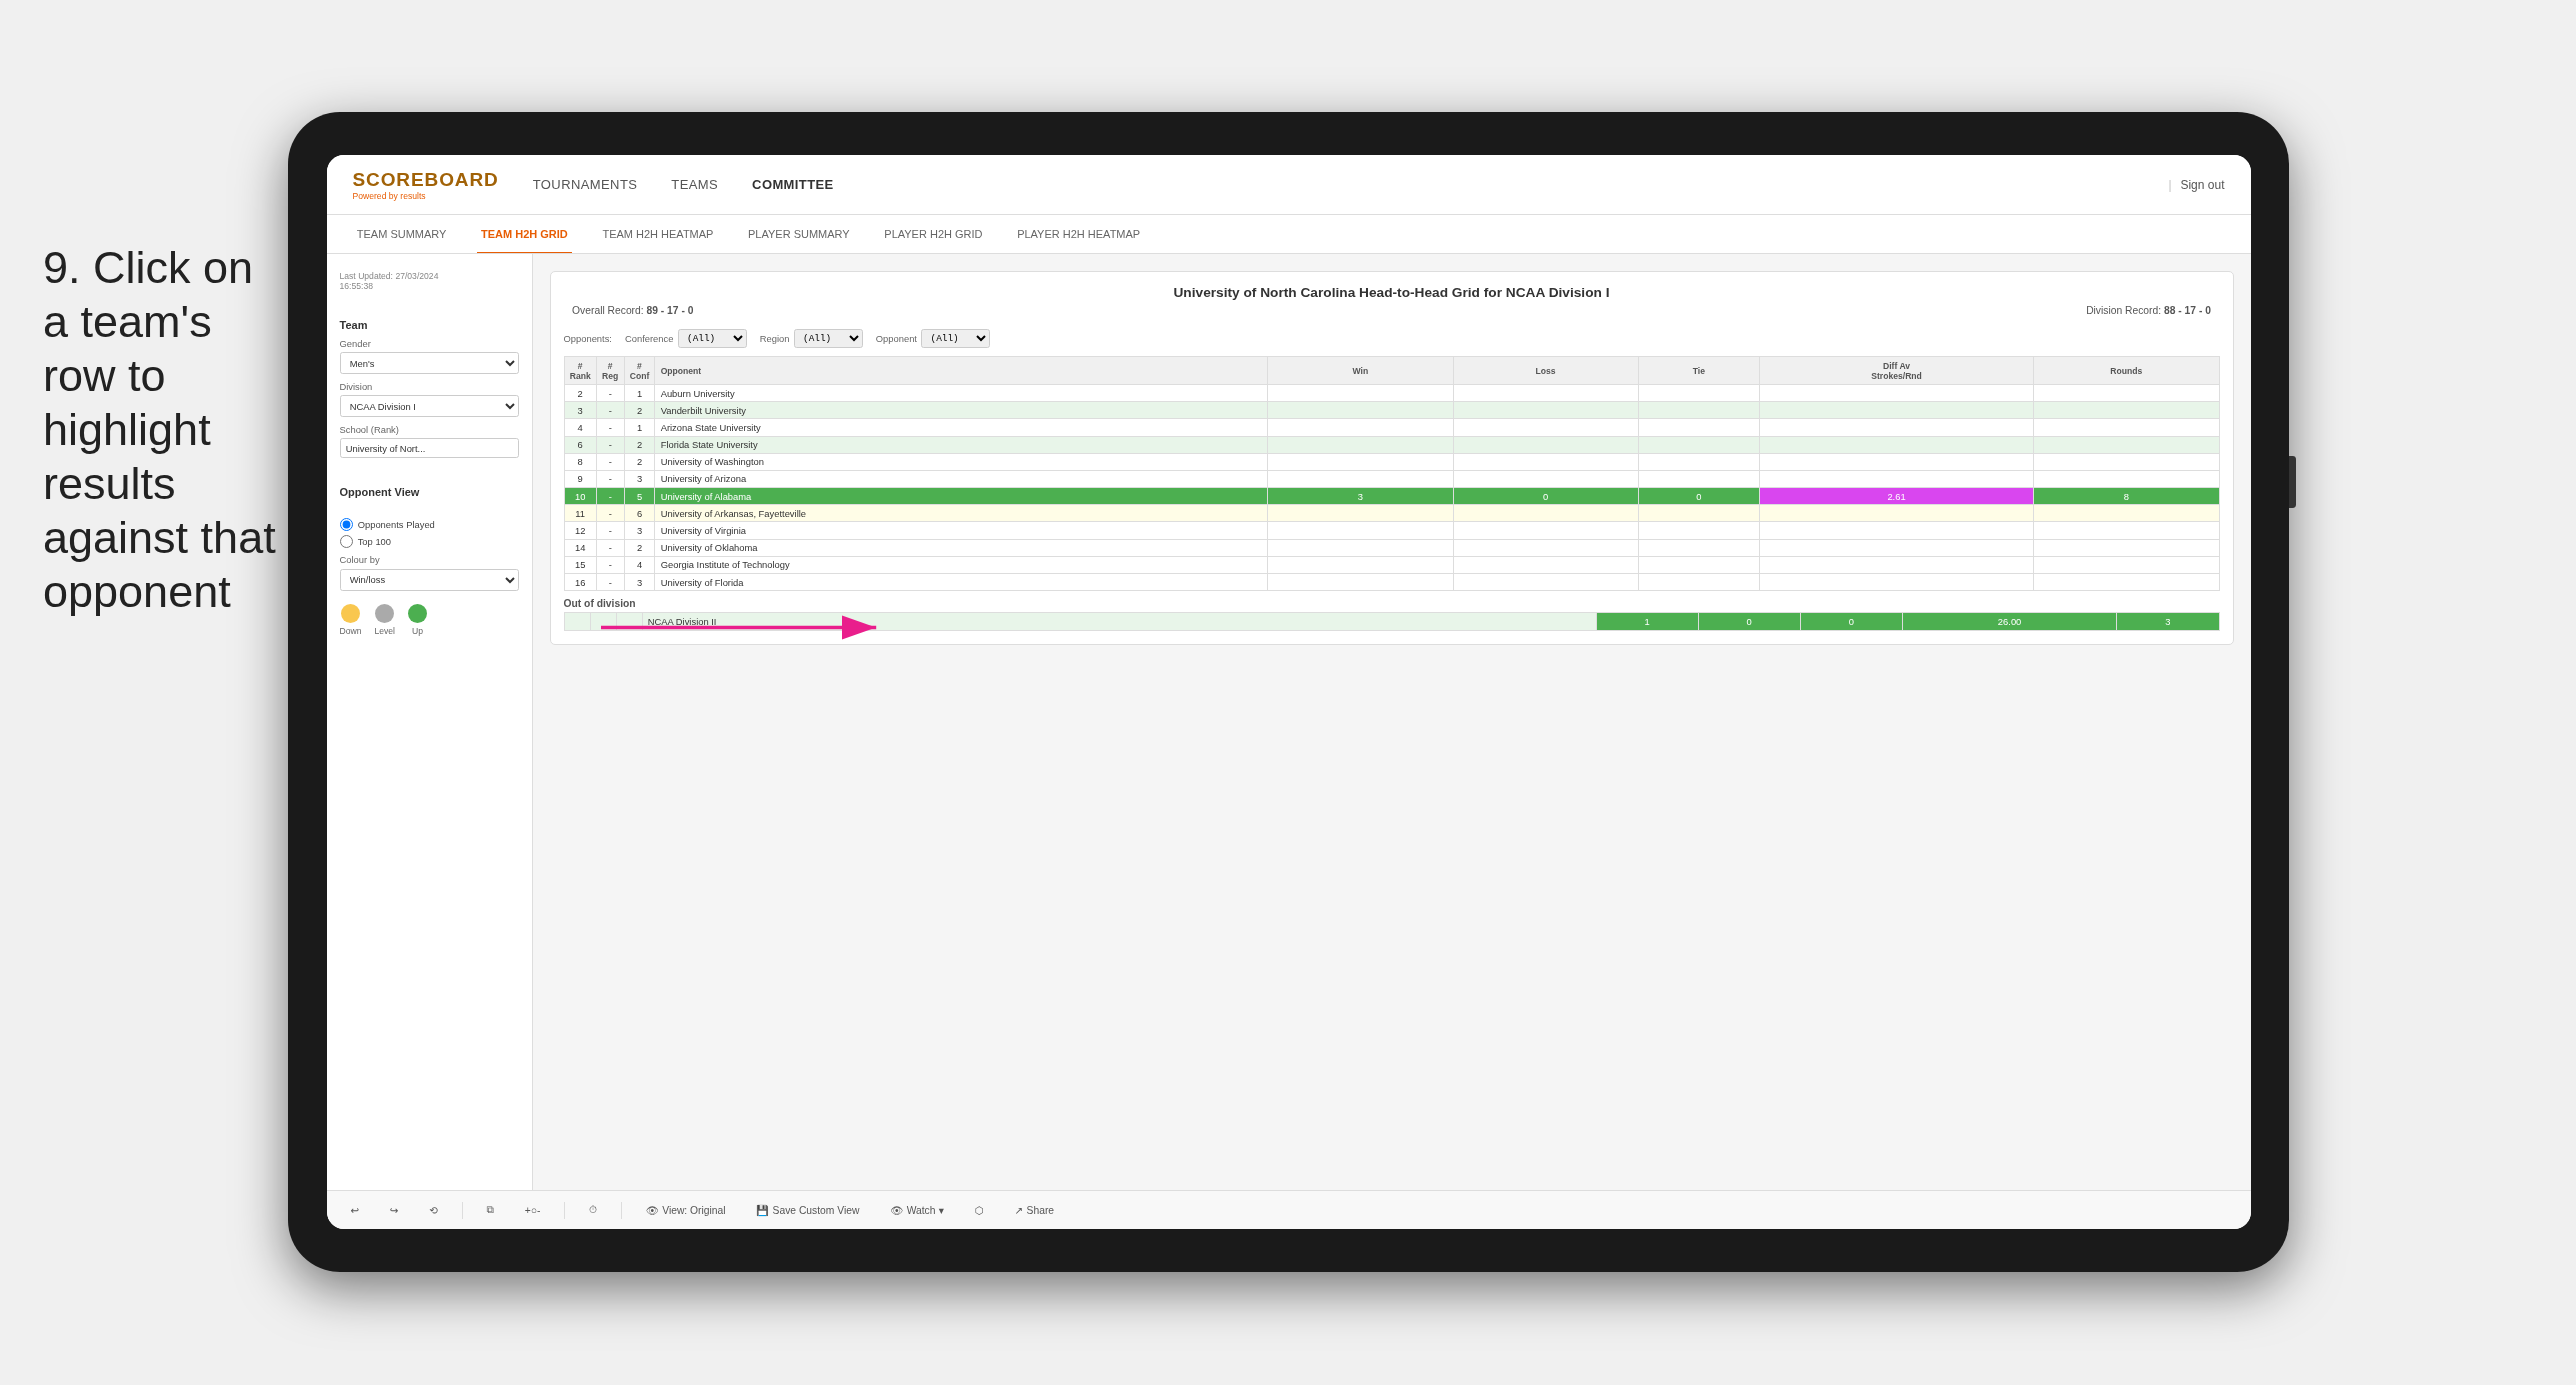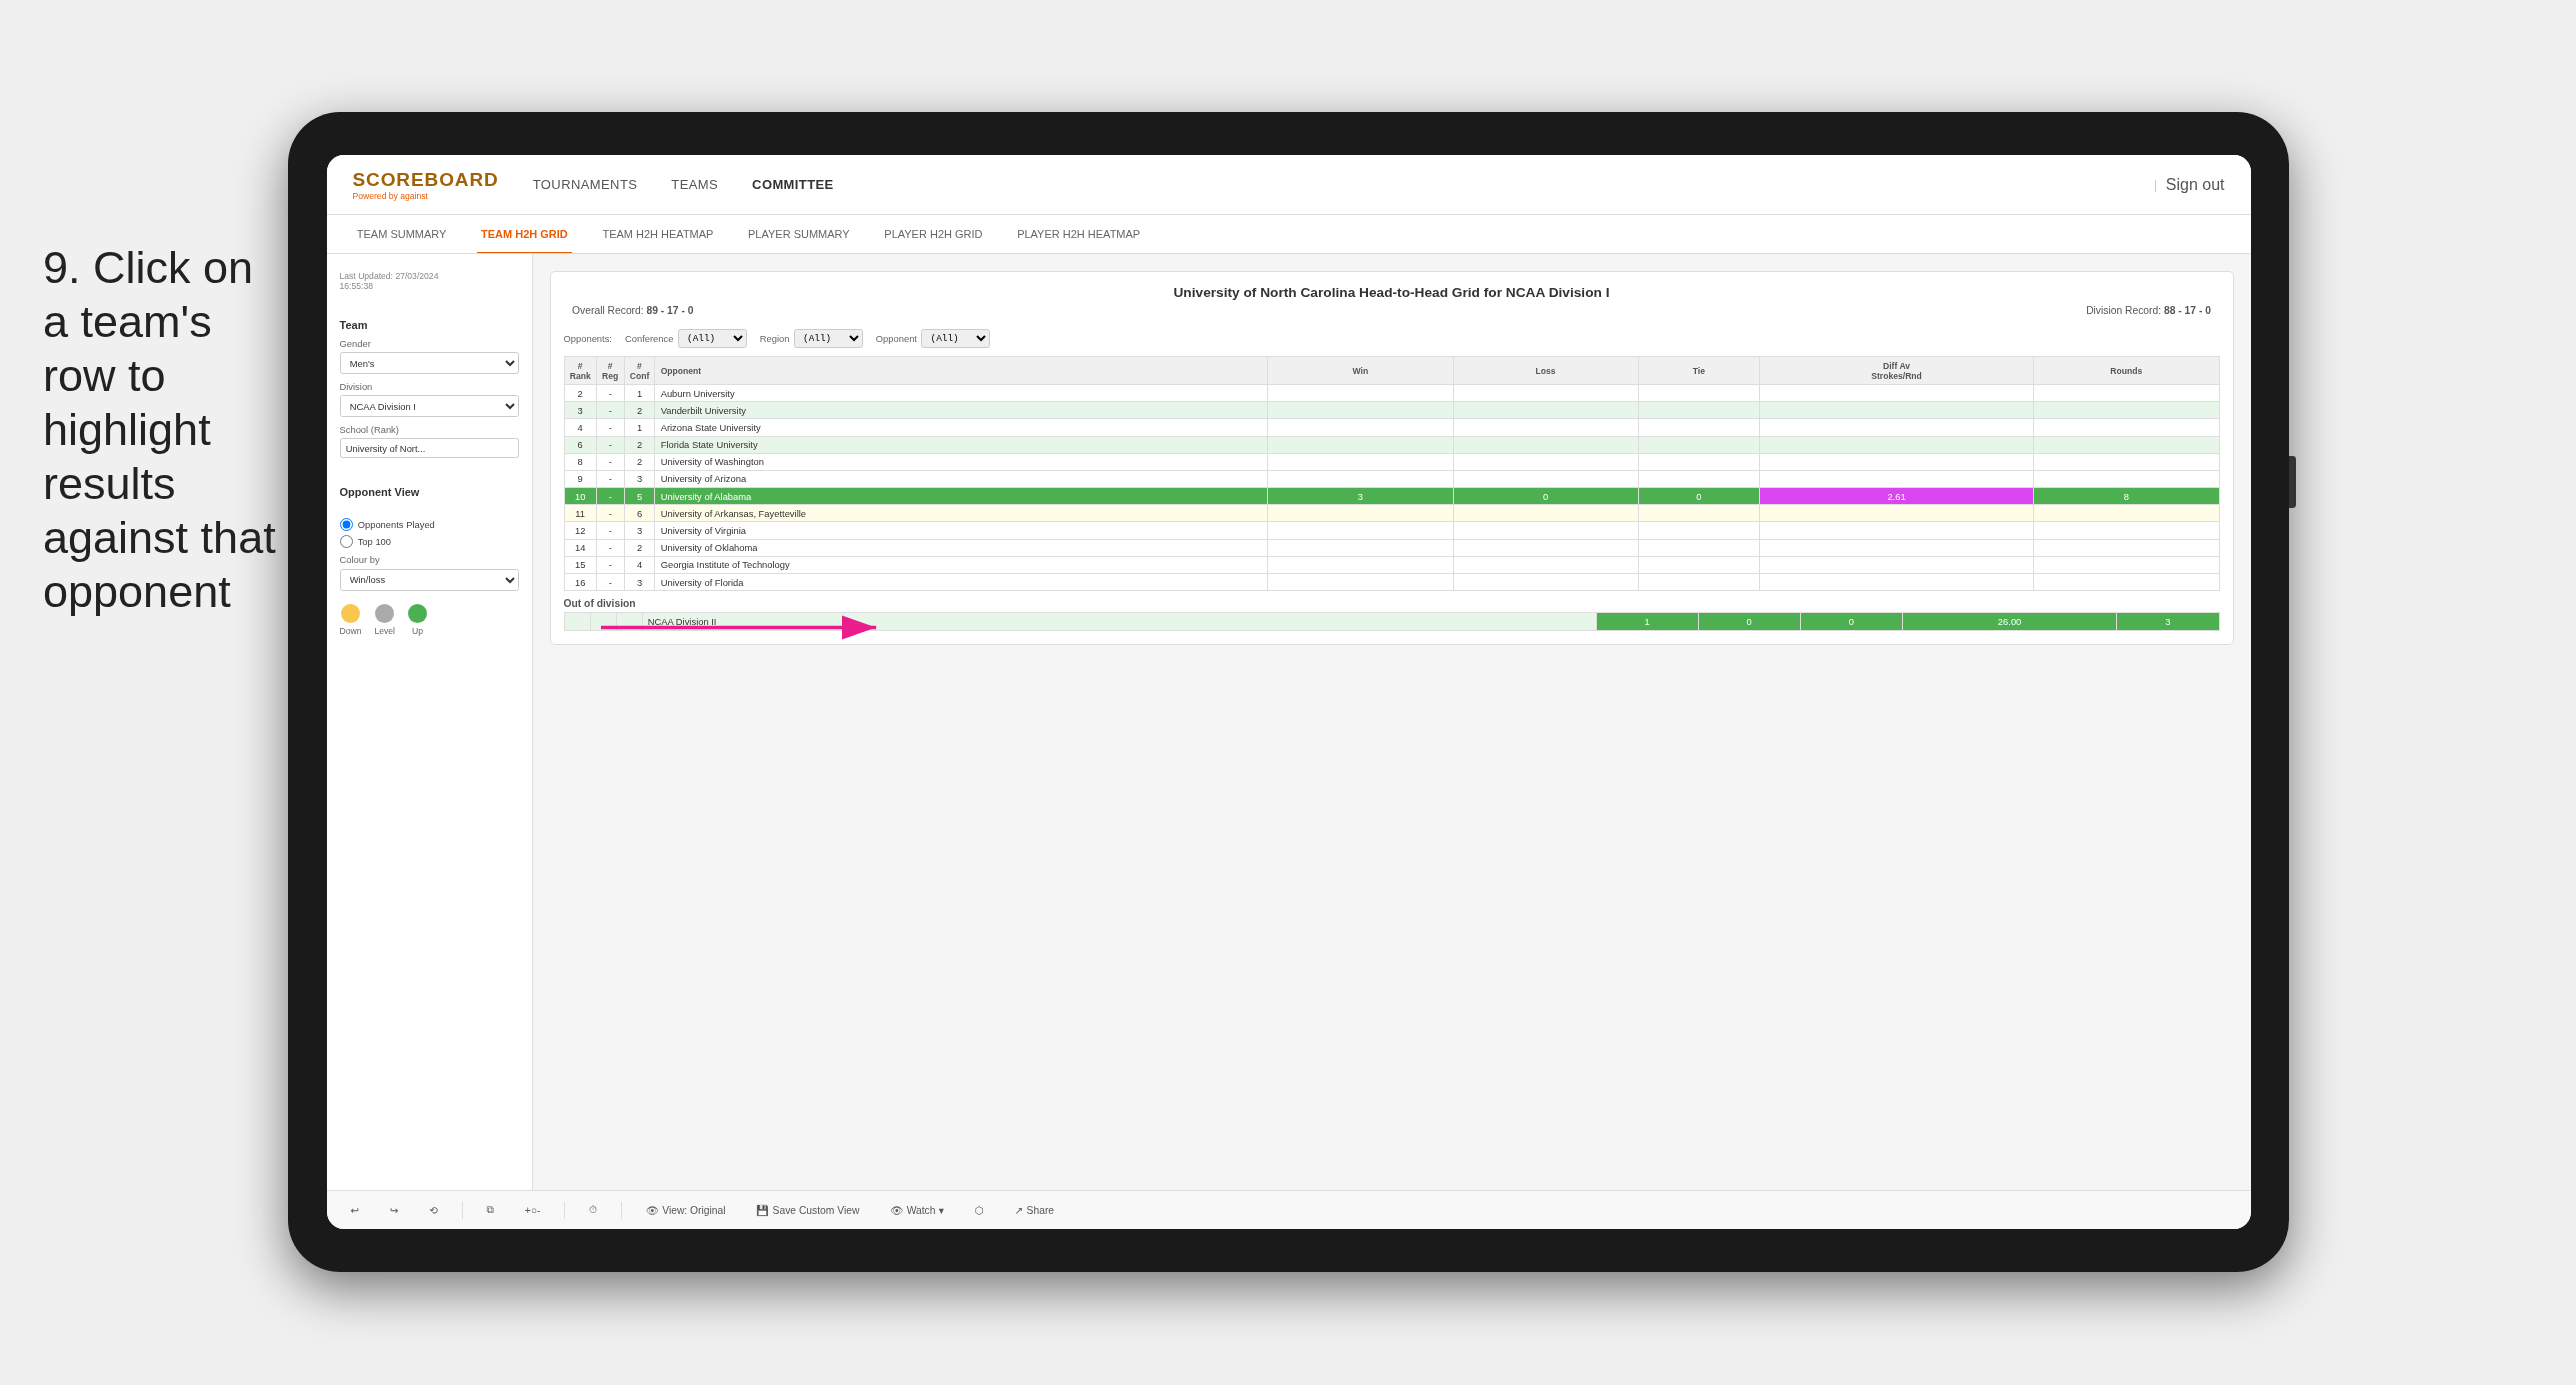--- a/index.html
+++ b/index.html
@@ -96,21 +96,21 @@
       cursor: pointer;
       padding: 4.3px 0;
     }
 
     .nav-item.active {
       color: #333;
       font-weight: bold;
     }
 
     .nav-sign-out {
-      font-size: 16px;
+      font-size: 12px;
       color: #555;
       cursor: pointer;
     }
 
     
     .sub-nav {
       background: #fff;
       border-bottom: 1.7px solid #ddd;
       padding: 0 26px;
       display: flex;
@@ -393,21 +393,21 @@
 
 <div class="tablet-frame">
   <div class="tablet-side-btn"></div>
   <div class="tablet-screen">
 
     <div class="nav-bar">
       <div class="logo-area">
         <span class="logo-scoreboard">SCOREBOARD</span>
         <span class="logo-powered">
           <span>Powered by</span>
-          <span style="color:#e85d04;">against</span>
+          <span style="color:#e85d04;">results</span>
         </span>
       </div>
       <div class="nav-items">
         <span class="nav-item">TOURNAMENTS</span>
         <span class="nav-item">TEAMS</span>
         <span class="nav-item active">COMMITTEE</span>
       </div>
       <span style="color:#ccc;margin-right:8.6px;">|</span>
       <span class="nav-sign-out">Sign out</span>
     </div>

